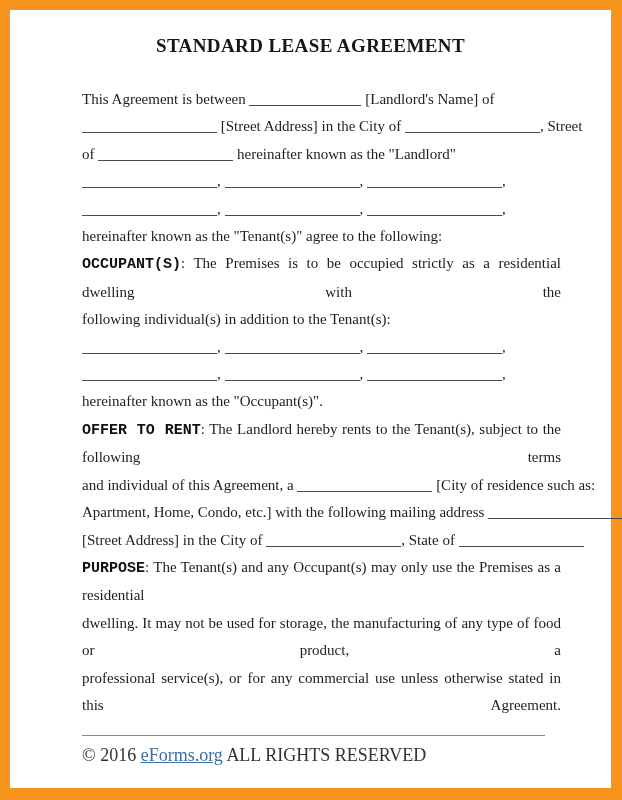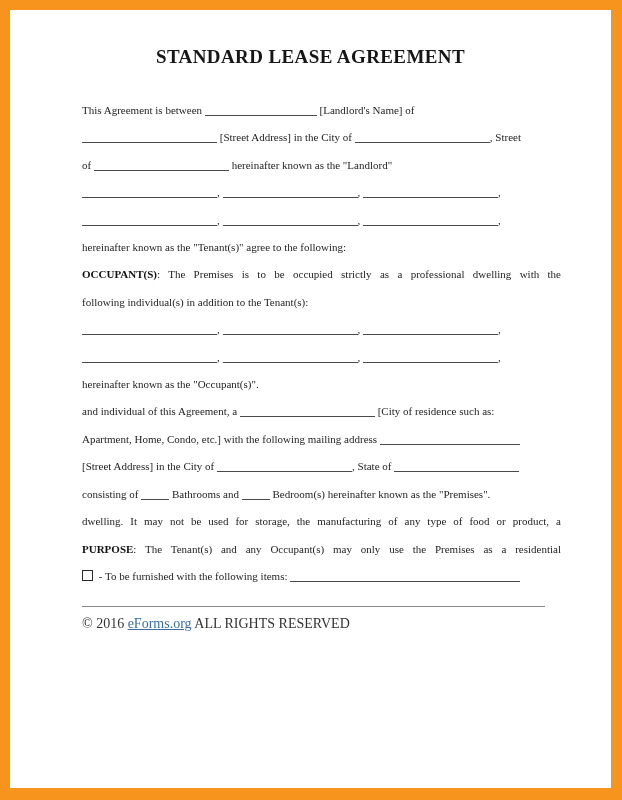--- a/index.html
+++ b/index.html
@@ -11,40 +11,39 @@
     overflow:hidden;
   }
   .page{
     position:absolute;
     left:10px;top:10px;right:11px;bottom:12px;
     background:#ffffff;
   }
   .content{
     padding:24px 50px 0 72px;
     color:#1d1d1d;
-    margin-top:11px;
   }
   .title{
     font-size:19px;
     font-weight:bold;
     line-height:24px;
     text-align:center;
     letter-spacing:.4px;
     margin:0 22px 0 0;
     color:#161616;
   }
   .doc{
     margin-top:28px;
-    font-size:11px;
+    font-size:15px;
     line-height:27.4px;
     width:479px;
   }
   .ln{white-space:nowrap;}
   .ln.j{white-space:normal;text-align:justify;text-align-last:justify;}
-  b{font-weight:bold;color:#111;}
+  b{font-weight:bold;color:#111;font-family:Liberation Mono, monospace;}
   .blank{
     display:inline-block;
     border-bottom:1px solid #4a4a4a;
     height:11px;
     position:relative;
     top:2px;
   }
   .w112{width:112px}
   .w125{width:125px}
   .w135{width:135px}
@@ -60,21 +59,21 @@
     top:1px;
     background:#fff;
   }
   .rule{
     border:none;
     border-top:1px solid #8a8a8a;
     width:463px;
     margin:16px 0 9px 0;
   }
   .footer{
-    font-size:14px;
+    font-size:18px;
     color:#333;
   }
   .footer a{
     color:#3A6EA5;
     text-decoration:underline;
     cursor:pointer;
   }
 </style>
 </head>
 <body>
@@ -115,21 +114,21 @@
         <span class="blank w135"></span><span>,</span>
         <span class="blank w135"></span><span>,</span>
         <span class="blank w135"></span><span>,</span>
       </div>
 
       <div class="ln">
         <span>hereinafter known as the "Tenant(s)" agree to the following:</span>
       </div>
 
       <div class="ln j">
-        <b>OCCUPANT(S)</b><span>: The Premises is to be occupied strictly as a professional dwelling with the</span>
+        <b>OCCUPANT(S)</b><span>: The Premises is to be occupied strictly as a residential dwelling with the</span>
       </div>
 
       <div class="ln">
         <span>following individual(s) in addition to the Tenant(s):</span>
       </div>
 
       <div class="ln">
         <span class="blank w135"></span><span>,</span>
         <span class="blank w135"></span><span>,</span>
         <span class="blank w135"></span><span>,</span>
@@ -138,61 +137,55 @@
       <div class="ln">
         <span class="blank w135"></span><span>,</span>
         <span class="blank w135"></span><span>,</span>
         <span class="blank w135"></span><span>,</span>
       </div>
 
       <div class="ln">
         <span>hereinafter known as the "Occupant(s)".</span>
       </div>
 
+      <div class="ln j">
+        <b>OFFER TO RENT</b><span>: The Landlord hereby rents to the Tenant(s), subject to the following terms</span>
+      </div>
 
       <div class="ln">
         <span>and individual of this Agreement, a</span>
         <span class="blank w135"></span>
         <span>[City of residence such as:</span>
       </div>
 
       <div class="ln">
         <span>Apartment, Home, Condo, etc.] with the following mailing address</span>
         <span class="blank w140"></span>
       </div>
 
       <div class="ln">
         <span>[Street Address] in the City of</span>
         <span class="blank w135"></span><span>, State of</span>
         <span class="blank w125"></span>
       </div>
 
-      <div class="ln">
-        <span>consisting of</span>
-        <span class="blank w28"></span>
-        <span>Bathrooms and</span>
-        <span class="blank w28"></span>
-        <span>Bedroom(s) hereinafter known as the "Premises".</span>
+
+      <div class="ln j">
+        <b>PURPOSE</b><span>: The Tenant(s) and any Occupant(s) may only use the Premises as a residential</span>
       </div>
 
       <div class="ln j">
         <span>dwelling. It may not be used for storage, the manufacturing of any type of food or product, a</span>
       </div>
 
       <div class="ln j">
-        <b>PURPOSE</b><span>: The Tenant(s) and any Occupant(s) may only use the Premises as a residential</span>
+        <span>professional service(s), or for any commercial use unless otherwise stated in this Agreement.</span>
       </div>
 
 
-
-      <div class="ln">
-        <span class="cbx"></span>
-        <span>- To be furnished with the following items:</span>
-        <span class="blank w230"></span>
-      </div>
 
     </div>
 
     <hr class="rule">
 
     <div class="footer">
       <span>© 2016</span>
       <a href="#">eForms.org</a>
       <span>ALL RIGHTS RESERVED</span>
     </div>

